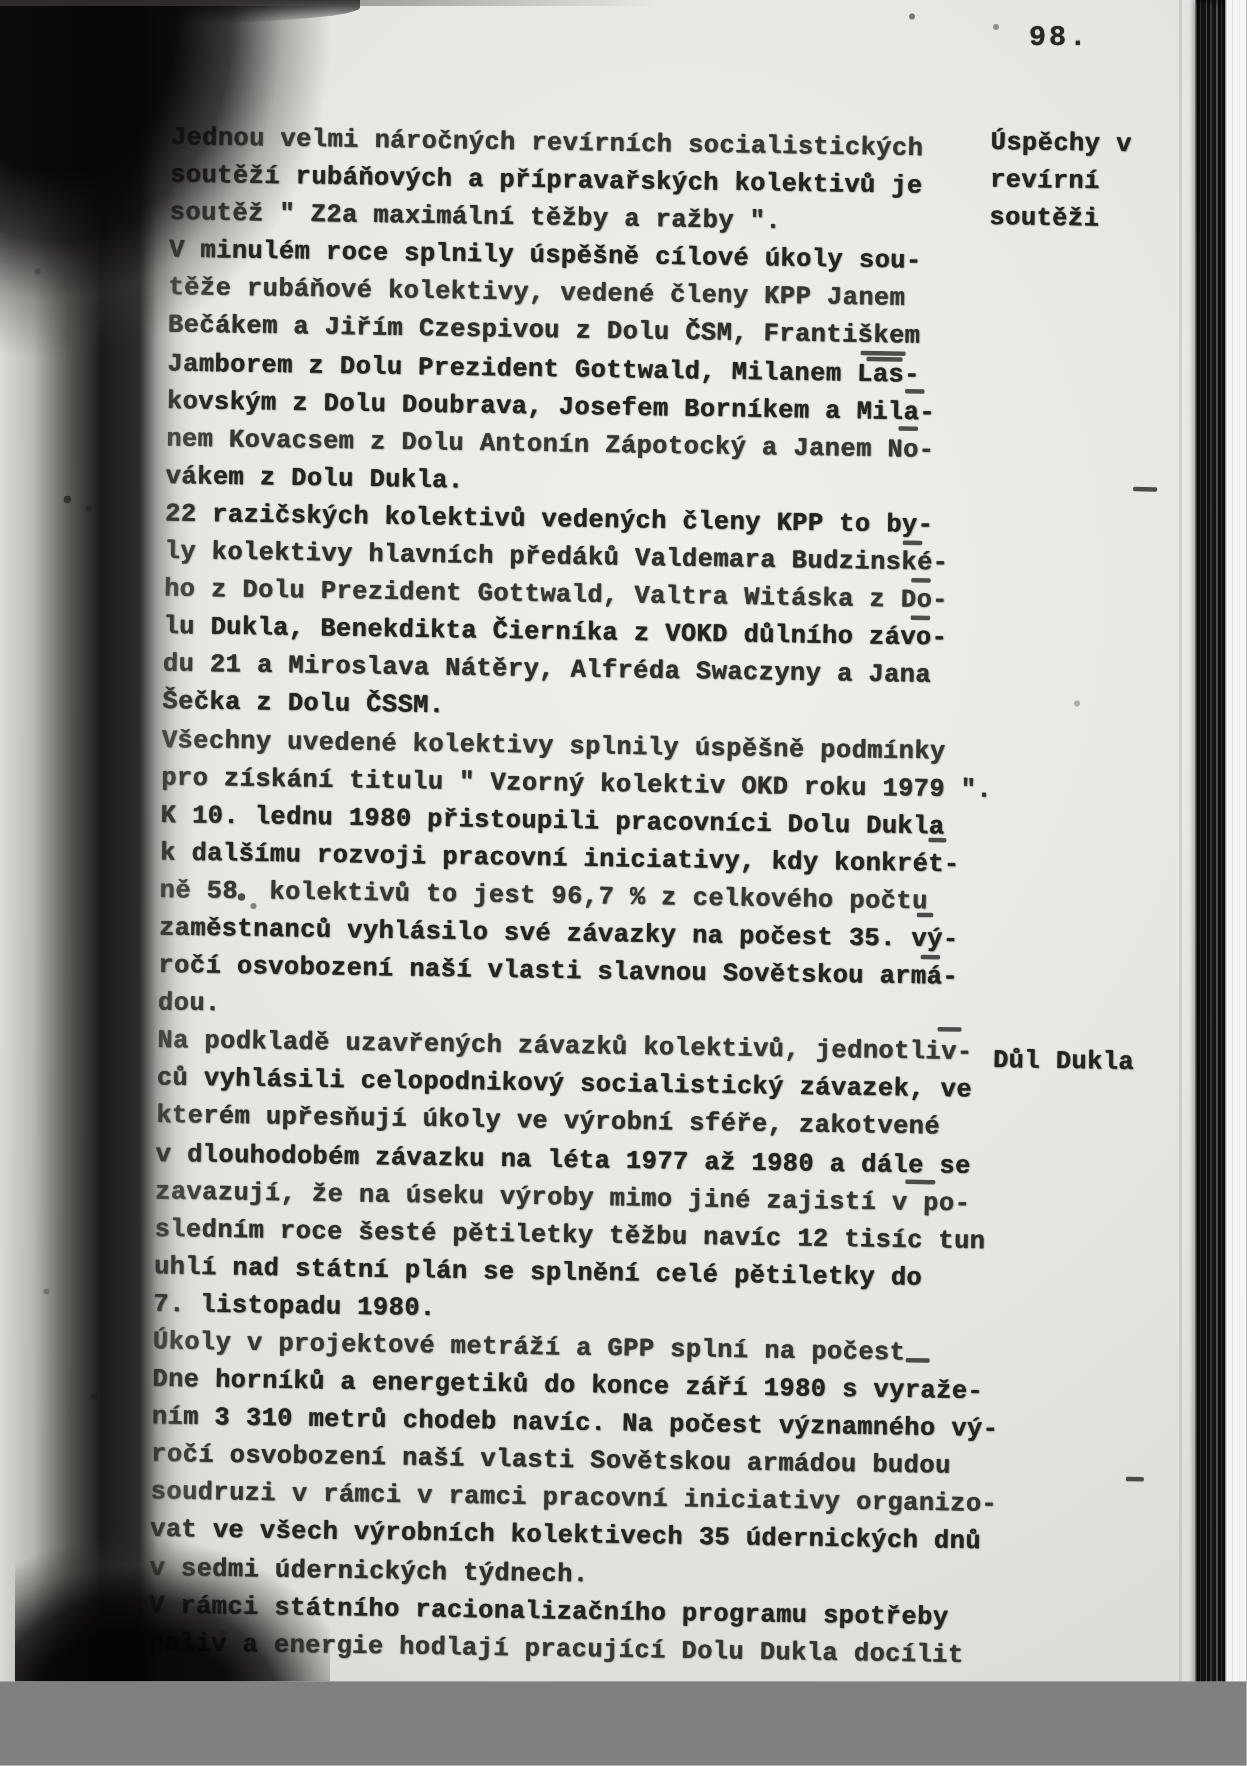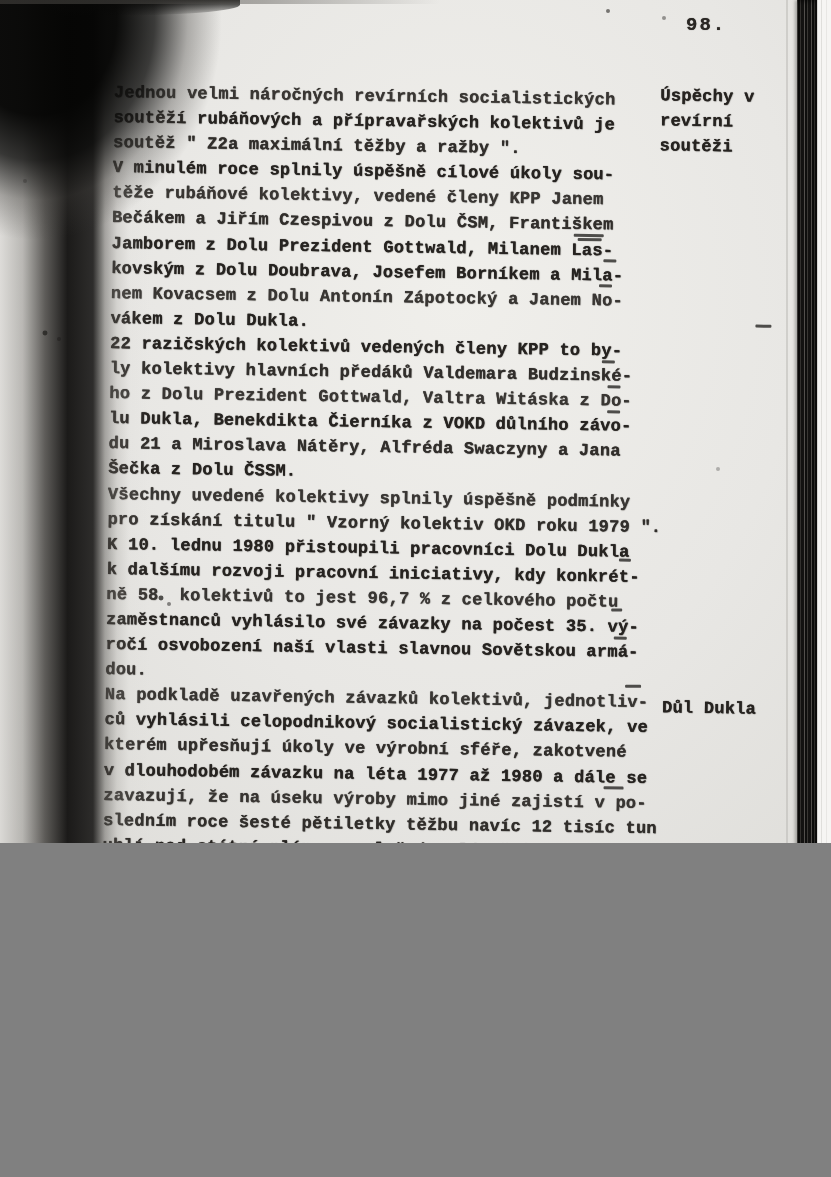--- a/index.html
+++ b/index.html
@@ -1,17 +1,17 @@
 <!DOCTYPE html>
 <html style="--ink: #262320;"><head>
 <meta charset="utf-8">
 <style>
   html,body{margin:0;padding:0;background:#808080;}
   .scan{
-    position:relative;width:831px;height:843px;overflow:hidden;
+    position:relative;width:831px;height:1121px;overflow:hidden;
     background:#e8e7e4;
     font-family:"Liberation Mono","DejaVu Sans Mono",monospace;
   }
   .paper{
     position:absolute;inset:0;
     background:radial-gradient(ellipse 620px 780px at 55% 35%, #f0efeb 0%, #e8e7e4 55%, #deddd9 100%);
   }
   
   .text-block{
     position:absolute;left:114px;top:80px;width:580px;

